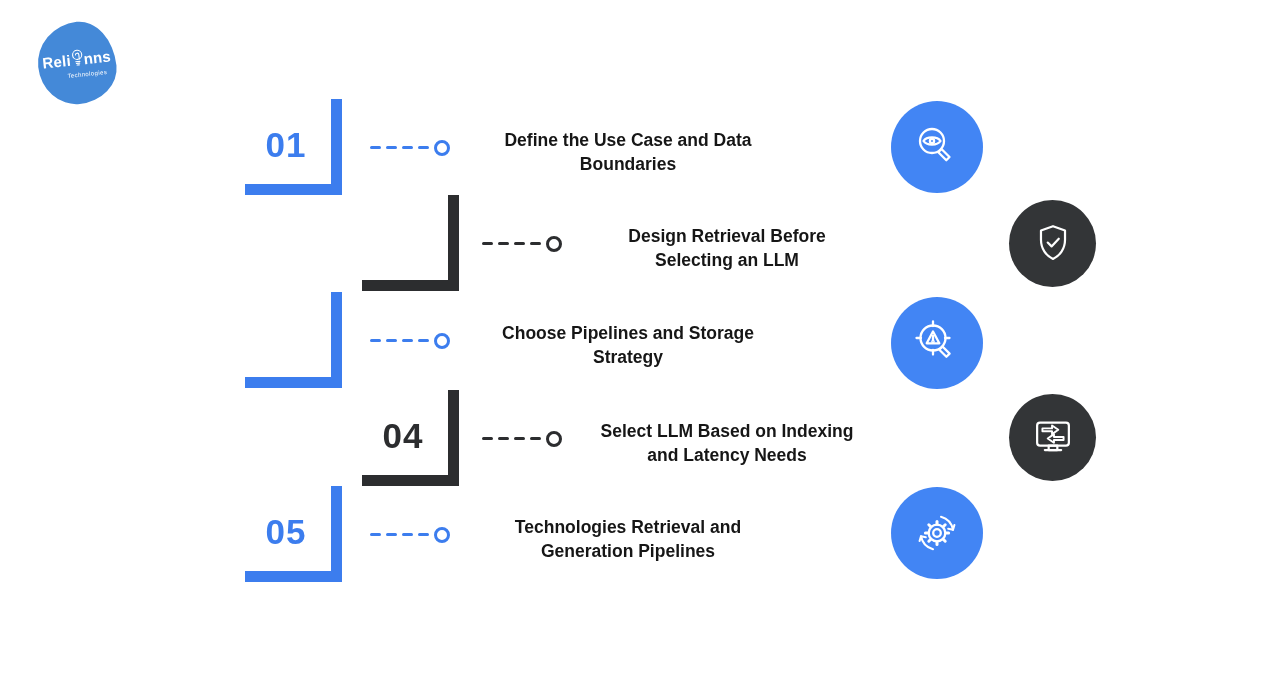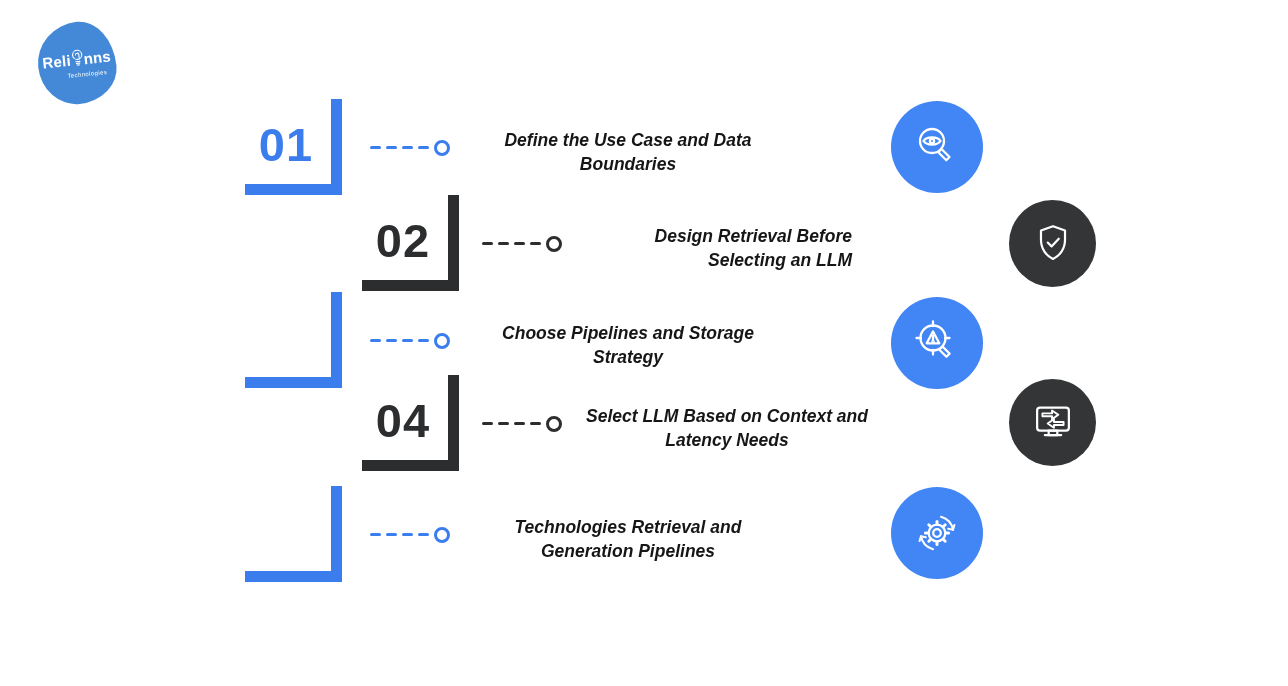--- a/index.html
+++ b/index.html
@@ -15,42 +15,42 @@
   .blob{width:78px;height:82px;background:var(--logo-blue);
         border-radius:55% 45% 52% 48% / 50% 58% 42% 50%;
         transform:rotate(-6deg);
         display:flex;flex-direction:column;align-items:center;justify-content:center;color:#fff;}
   .brand-line{display:flex;align-items:center;font-weight:bold;font-size:15px;letter-spacing:.2px;line-height:1;}
   .bulb{margin:0 .5px;display:block;}
   .logo-sub{font-size:6px;letter-spacing:.4px;margin-top:1px;align-self:flex-end;margin-right:10px;}
 
   
   .row{position:absolute;left:0;width:100%;height:97px;}
-  .s1{top:99px}.s2{top:195px}.s3{top:292px}.s4{top:375px}.s5{top:486px}
+  .s1{top:99px}.s2{top:195px}.s3{top:292px}.s4{top:390px}.s5{top:486px}
 
   .bracket{position:absolute;top:0;width:97px;height:96px;
            border-right:11px solid;border-bottom:11px solid;}
   .blue .bracket{border-color:var(--blue);} .dark .bracket{border-color:var(--dark);}
   .blue .bracket{left:245px;} .dark .bracket{left:362px;}
 
   .num{position:absolute;top:22px;width:86px;text-align:center;
-       font-size:47px;font-weight:bold;line-height:47px;letter-spacing:1px;}
+       font-size:35px;font-weight:bold;line-height:47px;letter-spacing:1px;}
   .blue .num{left:243px;color:var(--blue);} .dark .num{left:360px;color:var(--dark);}
 
   .connector{position:absolute;top:40px;height:17px;display:flex;align-items:center;gap:5px;}
   .blue .connector{left:370px;} .dark .connector{left:482px;}
   .dash{display:block;width:11px;height:3.4px;border-radius:2px;}
   .blue .dash{background:var(--blue);} .dark .dash{background:var(--dark);}
   .dot{display:block;width:16px;height:16px;border-radius:50%;background:#fff;border:3px solid;}
   .blue .dot{border-color:var(--blue);} .dark .dot{border-color:var(--dark);}
 
   .label{position:absolute;top:29px;text-align:center;font-weight:bold;
-         font-size:17.5px;line-height:24px;color:var(--text);font-style:italic;}
+         font-size:17.5px;line-height:24px;color:var(--text);}
   .s1 .label{left:468px;width:320px;}
-  .s2 .label{left:602px;width:250px;text-align:right;}
+  .s2 .label{left:602px;width:250px;}
   .s3 .label{left:478px;width:300px;}
   .s4 .label{left:584px;width:286px;}
   .s5 .label{left:493px;width:270px;}
 
   .icon-circle{position:absolute;border-radius:50%;display:flex;align-items:center;justify-content:center;}
   .blue .icon-circle{left:891px;width:92px;height:92px;background:var(--circle-blue);}
   .dark .icon-circle{left:1009px;width:87px;height:87px;background:var(--circle-dark);}
   .s1 .icon-circle{top:2px}.s2 .icon-circle{top:5px}.s3 .icon-circle{top:5px}
   .s4 .icon-circle{top:4px}.s5 .icon-circle{top:1px}
   .icon-circle svg{stroke:#fff;fill:none;stroke-width:2.3;stroke-linecap:round;stroke-linejoin:round;}
@@ -93,21 +93,20 @@
         <circle cx="21" cy="20" r="12"></circle>
         <path d="M12.5 20 C15.5 15.2 26.5 15.2 29.5 20 C26.5 24.8 15.5 24.8 12.5 20 Z"></path>
         <circle cx="21" cy="20" r="2.1"></circle>
         <path d="M30.5 28 L38.5 36 L35.3 39.2 L27.3 31.2 Z"></path>
       </svg>
     </div>
   </div>
 
   <div class="row s2 dark">
     <div class="bracket"></div>
-    <div class="num">02</div>
     <div class="connector">
       <i class="dash"></i>
         <i class="dash"></i>
         <i class="dash"></i>
         <i class="dash"></i>
       <i class="dot"></i>
     </div>
     <div class="label">Design Retrieval Before Selecting an LLM</div>
     <div class="icon-circle">
       <svg width="50" height="50" viewBox="0 0 52 52">
@@ -142,34 +141,35 @@
   <div class="row s4 dark">
     <div class="bracket"></div>
     <div class="num">04</div>
     <div class="connector">
       <i class="dash"></i>
         <i class="dash"></i>
         <i class="dash"></i>
         <i class="dash"></i>
       <i class="dot"></i>
     </div>
-    <div class="label">Select LLM Based on Context and Latency Needs</div>
+    <div class="label">Select LLM Based on Indexing and Latency Needs</div>
     <div class="icon-circle">
       <svg width="50" height="50" viewBox="0 0 52 52">
         <rect x="9.5" y="10" width="33" height="24" rx="3"></rect>
         <path d="M21.5 34 H30.5 V38.5 H21.5 Z"></path>
         <path d="M17.5 38.5 H34.5"></path>
         <path d="M15 16 H25 V13 L31.5 17.5 L25 22 V19 H15 Z" stroke-width="2"></path>
         <path d="M37 25 H27 V22 L20.5 26.5 L27 31 V28 H37 Z" stroke-width="2"></path>
       </svg>
     </div>
   </div>
 
   <div class="row s5 blue">
     <div class="bracket"></div>
+    <div class="num">05</div>
     <div class="connector">
       <i class="dash"></i>
         <i class="dash"></i>
         <i class="dash"></i>
         <i class="dash"></i>
       <i class="dot"></i>
     </div>
     <div class="label">Technologies Retrieval and Generation Pipelines</div>
     <div class="icon-circle">
       <svg width="52" height="52" viewBox="0 0 52 52">

